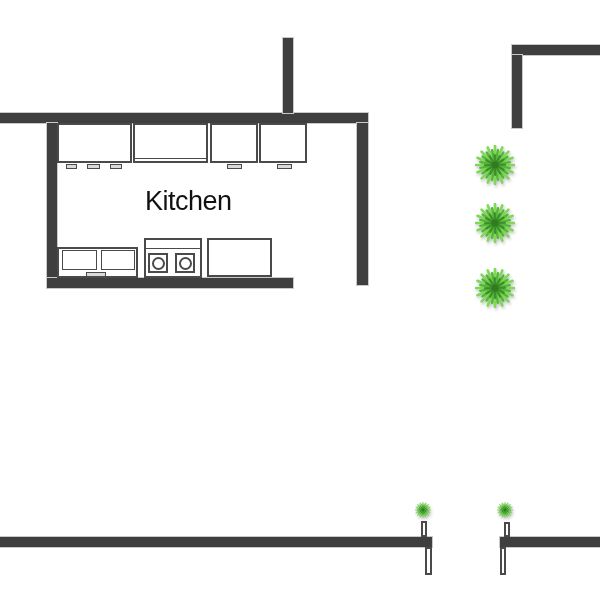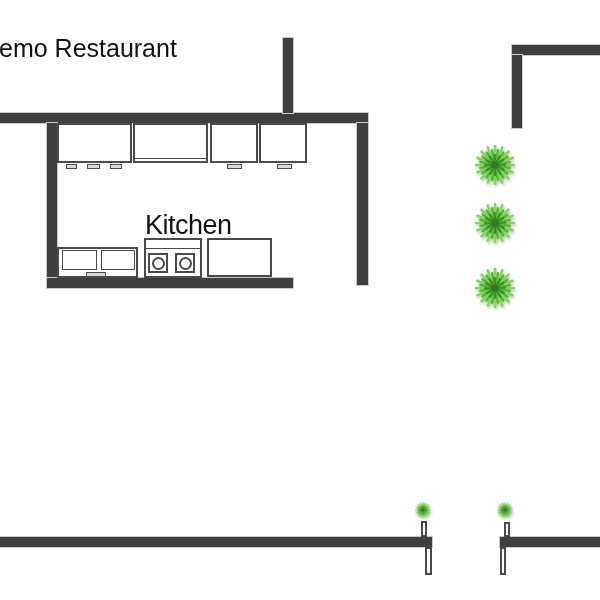--- a/index.html
+++ b/index.html
@@ -19,28 +19,27 @@
   .burner{position:absolute;width:20px;height:20px;border:2px solid var(--outline);box-sizing:border-box;display:flex;align-items:center;justify-content:center;background:#fff;}
   .burner-ring{width:13px;height:13px;border:2.5px solid var(--outline);border-radius:50%;box-sizing:border-box;}
 
   .jamb{position:absolute;background:#fff;border:2px solid var(--outline);box-sizing:border-box;}
 
   .plant{position:absolute;filter:drop-shadow(1px 2px 1.5px rgba(0,0,0,.25));}
 
   .txt{position:absolute;color:var(--text);white-space:nowrap;}
   #title-line1{left:-1px;top:34px;font-size:25px;line-height:28px;}
   #title-line2{left:2px;top:62px;font-size:25px;line-height:28px;}
-  #kitchen-label{left:145px;top:188px;font-size:27px;line-height:26px;letter-spacing:-0.5px;margin-top:24px;}
+  #kitchen-label{left:145px;top:188px;font-size:27px;line-height:26px;letter-spacing:-0.5px;}
 </style>
 </head>
 <body>
 
 <div id="plan">
 
-  <div class="txt" id="title-line1">emo Restaurant</div>
 
   <div class="wall" style="left:0;top:113px;width:368px;height:10px;"></div>
   <div class="wall" style="left:283px;top:38px;width:10px;height:75px;"></div>
   <div class="wall" style="left:47px;top:123px;width:10px;height:165px;"></div>
   <div class="wall" style="left:47px;top:278px;width:246px;height:10px;"></div>
   <div class="wall" style="left:357px;top:123px;width:11px;height:162px;"></div>
 
   <div class="wall" style="left:512px;top:45px;width:88px;height:10px;"></div>
   <div class="wall" style="left:512px;top:55px;width:10px;height:73px;"></div>
 

